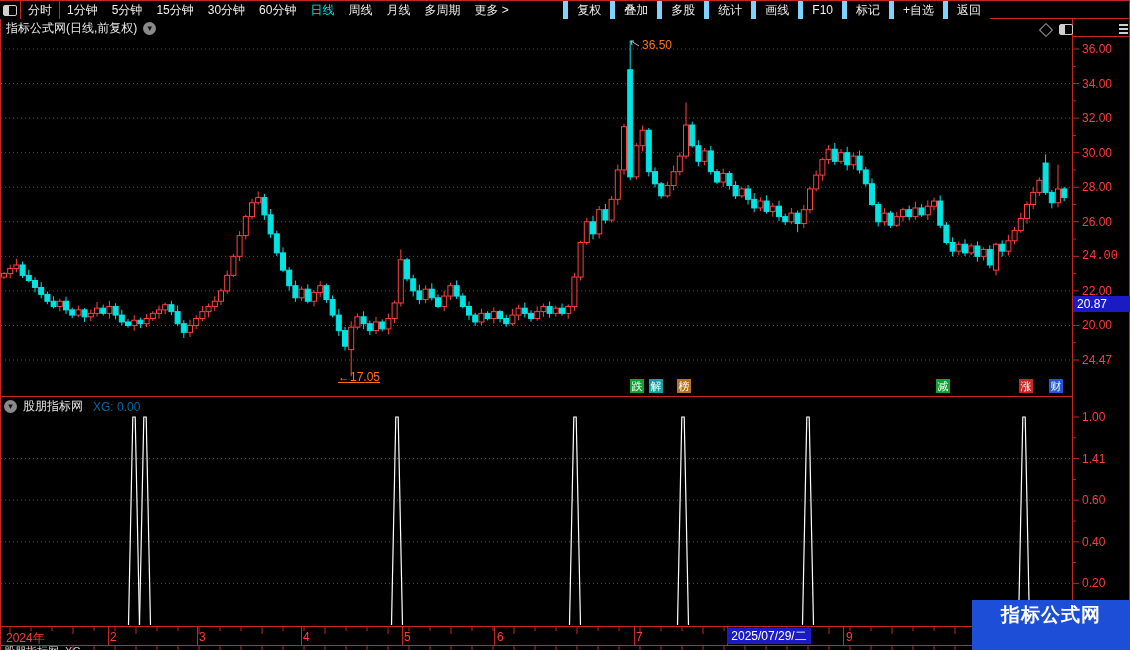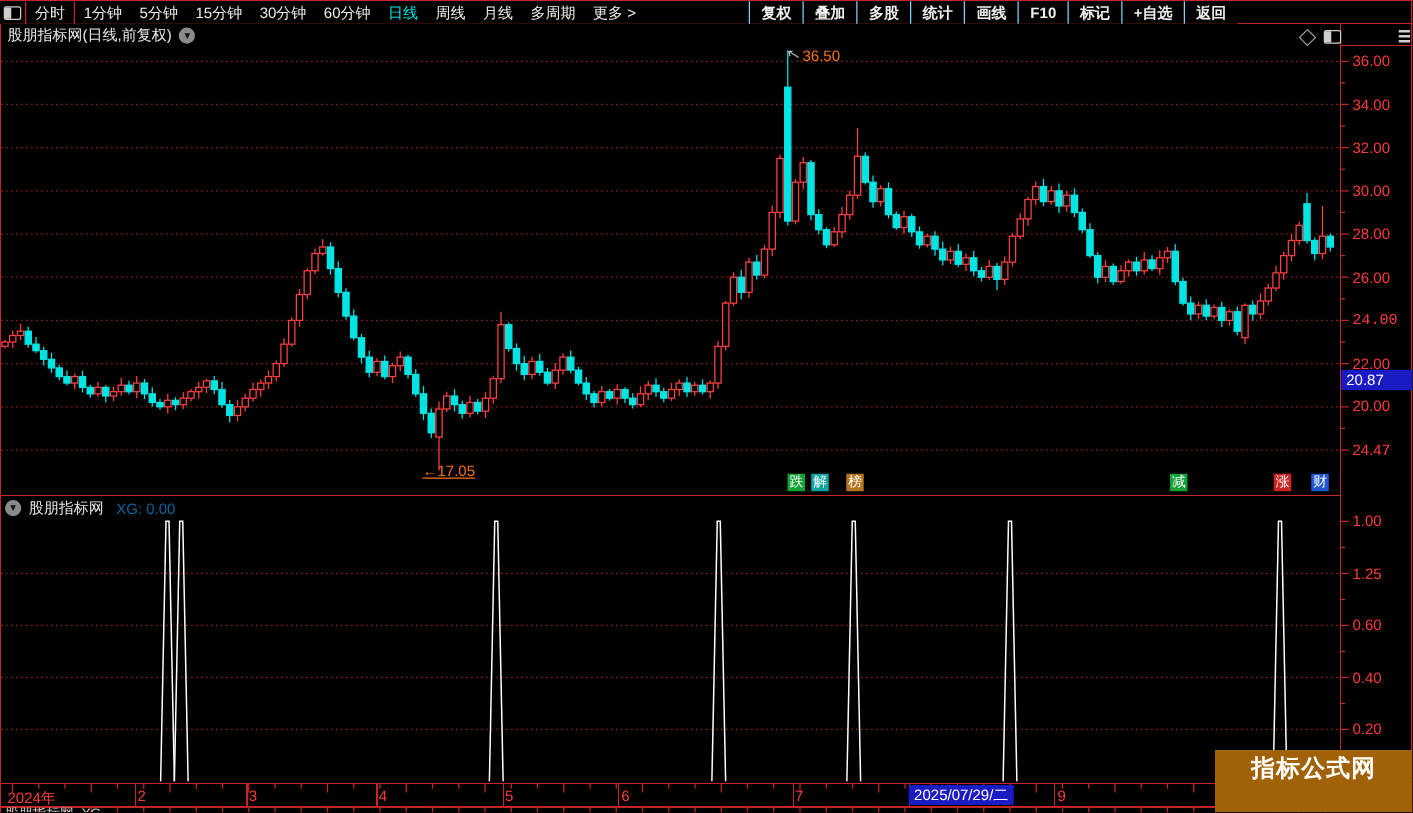--- a/index.html
+++ b/index.html
@@ -7,42 +7,42 @@
        font-family:"Liberation Sans","DejaVu Sans",sans-serif;-webkit-font-smoothing:none;}
   #chart-svg{position:absolute;left:0;top:0;width:1130px;height:650px;}
   .abs{position:absolute;}
   
   .toolbar{position:absolute;left:0;top:1px;width:990px;height:18px;display:flex;align-items:center;
            font-size:12px;color:#ededed;background:#000;}
   .tool-left{display:flex;align-items:center;height:18px;}
   .tool-right{margin-left:auto;display:flex;align-items:center;height:18px;}
   .titem{padding:0 7px;white-space:nowrap;line-height:18px;}
   .titem.active{color:#00e2e2;}
-  .tool-right .titem{border-left:1px solid #7dd3fc;padding:0 9px;font-weight:bold;}
+  .tool-right .titem{border-left:5px solid #7dd3fc;padding:0 9px;}
   .vsep{width:1px;height:18px;background:#c22626;}
   .lead-box{width:20px;height:18px;display:flex;align-items:center;justify-content:center;border-right:1px solid #c22626;}
   .panes-icon{width:12px;height:9px;border:1px solid #cfcfcf;border-radius:2px;position:relative;}
   .panes-icon:before{content:"";position:absolute;left:0;top:0;width:5px;height:9px;background:#cfcfcf;}
   
   .titlebar{position:absolute;left:6px;top:21px;height:15px;display:flex;align-items:center;color:#e8e8e8;font-size:12px;}
   .chev-circle{width:13px;height:13px;border-radius:50%;background:#8a8a8a;color:#111;font-size:9px;line-height:13px;
                text-align:center;margin-left:6px;}
   .subheader{position:absolute;left:4px;top:399px;height:15px;display:flex;align-items:center;color:#e4e4e4;font-size:12px;}
   .subheader .nm{margin-left:6px;}
   .subheader .xg{margin-left:10px;color:#0369a1;}
   .diamond-icon{width:8px;height:8px;border:1px solid #9a9a9a;transform:rotate(45deg);}
   .hamburger span{display:block;width:9px;height:2px;background:#cfcfcf;margin:2px 0;}
   
   .plabel{position:absolute;left:1082px;width:46px;font-size:12px;color:#ff3b3b;}
   .mlabel{position:absolute;top:630px;font-size:12px;color:#ff3b3b;white-space:nowrap;}
   .bluebox{position:absolute;background:#1b1bc4;color:#fff;font-size:12px;line-height:16px;white-space:nowrap;}
   .badge{position:absolute;top:379px;width:14px;height:14px;color:#fff;font-size:11px;line-height:14px;text-align:center;}
   .ann{position:absolute;color:#f97316;font-size:12px;white-space:nowrap;}
   
-  .watermark{position:absolute;left:972px;top:600px;width:158px;height:50px;background:#a16207;z-index:5;}
+  .watermark{position:absolute;left:972px;top:600px;width:158px;height:50px;background:#1d4ed8;z-index:5;}
   .wm1{color:#fff;font-weight:bold;font-size:19px;text-align:center;margin-top:2px;letter-spacing:1px;}
   .wm2{background:#585858;color:#d9d9d9;font-size:15px;text-align:center;margin-top:2px;height:21px;line-height:21px;}
   .clipped-strip{position:absolute;left:4px;top:646px;width:300px;height:4px;overflow:hidden;color:#cfcfcf;
                  font-size:11px;line-height:11px;}
 </style>
 </head>
 <body>
 
 <div id="app">
   <svg id="chart-svg">
@@ -593,21 +593,21 @@
         <div class="titem">统计</div>
         <div class="titem">画线</div>
         <div class="titem">F10</div>
         <div class="titem">标记</div>
         <div class="titem">+自选</div>
         <div class="titem">返回</div>
       </div>
   </div>
 
   <div class="titlebar">
-    <span>股朋指标网(日线,前复权)</span>
+    <span>指标公式网(日线,前复权)</span>
     <span class="chev-circle">▾</span>
   </div>
   <div class="abs" style="left:1041px;top:25px;">
     <div class="diamond-icon"></div>
   </div>
   <div class="abs panes-icon" style="left:1059px;top:24px;"></div>
   <div class="abs hamburger" style="left:1119px;top:22px;">
     <span></span>
       <span></span>
       <span></span>
@@ -642,21 +642,21 @@
       <div class="plabel" style="top: 145.667px;">30.00</div>
       <div class="plabel" style="top: 180.222px;">28.00</div>
       <div class="plabel" style="top: 214.778px;">26.00</div>
       <div class="plabel" style="top: 249.334px; font-family: Liberation Mono, monospace;">24.00</div>
       <div class="plabel" style="top: 283.889px;">22.00</div>
       <div class="plabel" style="top: 318.445px;">20.00</div>
       <div class="plabel" style="top: 353px;">24.47</div>
     </div>
   <div id="sub-labels">
       <div class="plabel" style="top: 410px;">1.00</div>
-      <div class="plabel" style="top: 451.6px;">1.25</div>
+      <div class="plabel" style="top: 451.6px;">1.41</div>
       <div class="plabel" style="top: 493.2px;">0.60</div>
       <div class="plabel" style="top: 534.8px;">0.40</div>
       <div class="plabel" style="top: 576.4px;">0.20</div>
     </div>
   <div id="month-labels">
       <div class="mlabel" style="left: 6px;">2024年</div>
       <div class="mlabel" style="left: 110px;">2</div>
       <div class="mlabel" style="left: 199px;">3</div>
       <div class="mlabel" style="left: 303px;">4</div>
       <div class="mlabel" style="left: 404px;">5</div>

